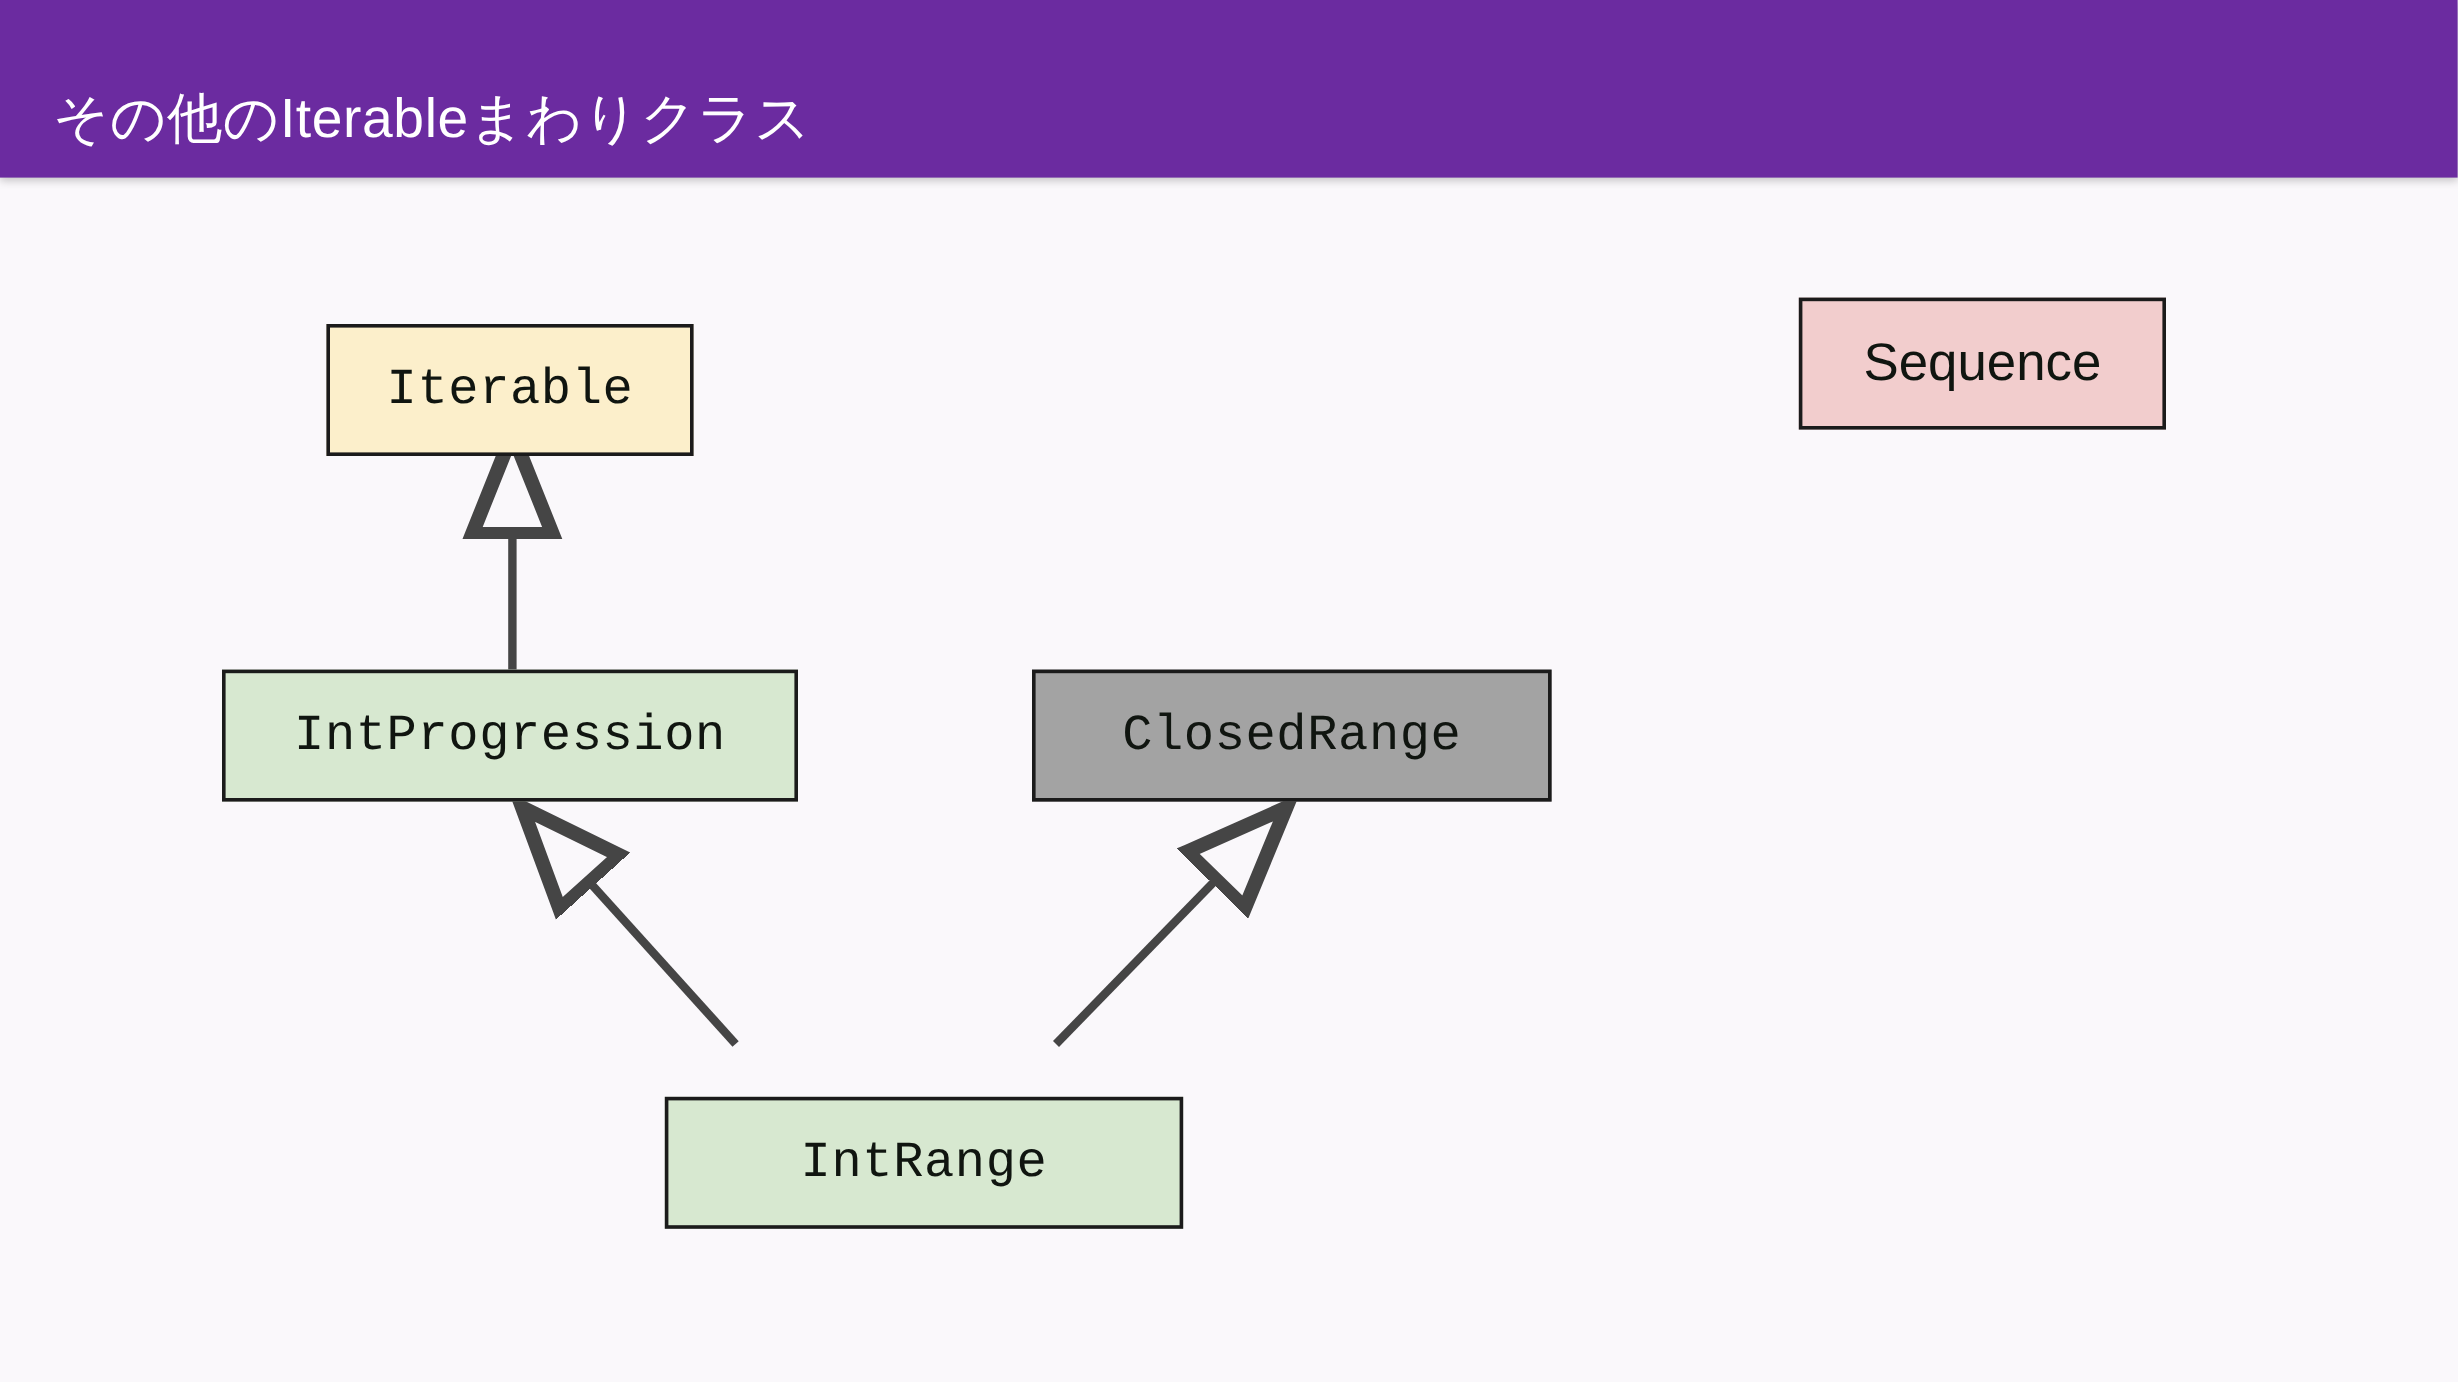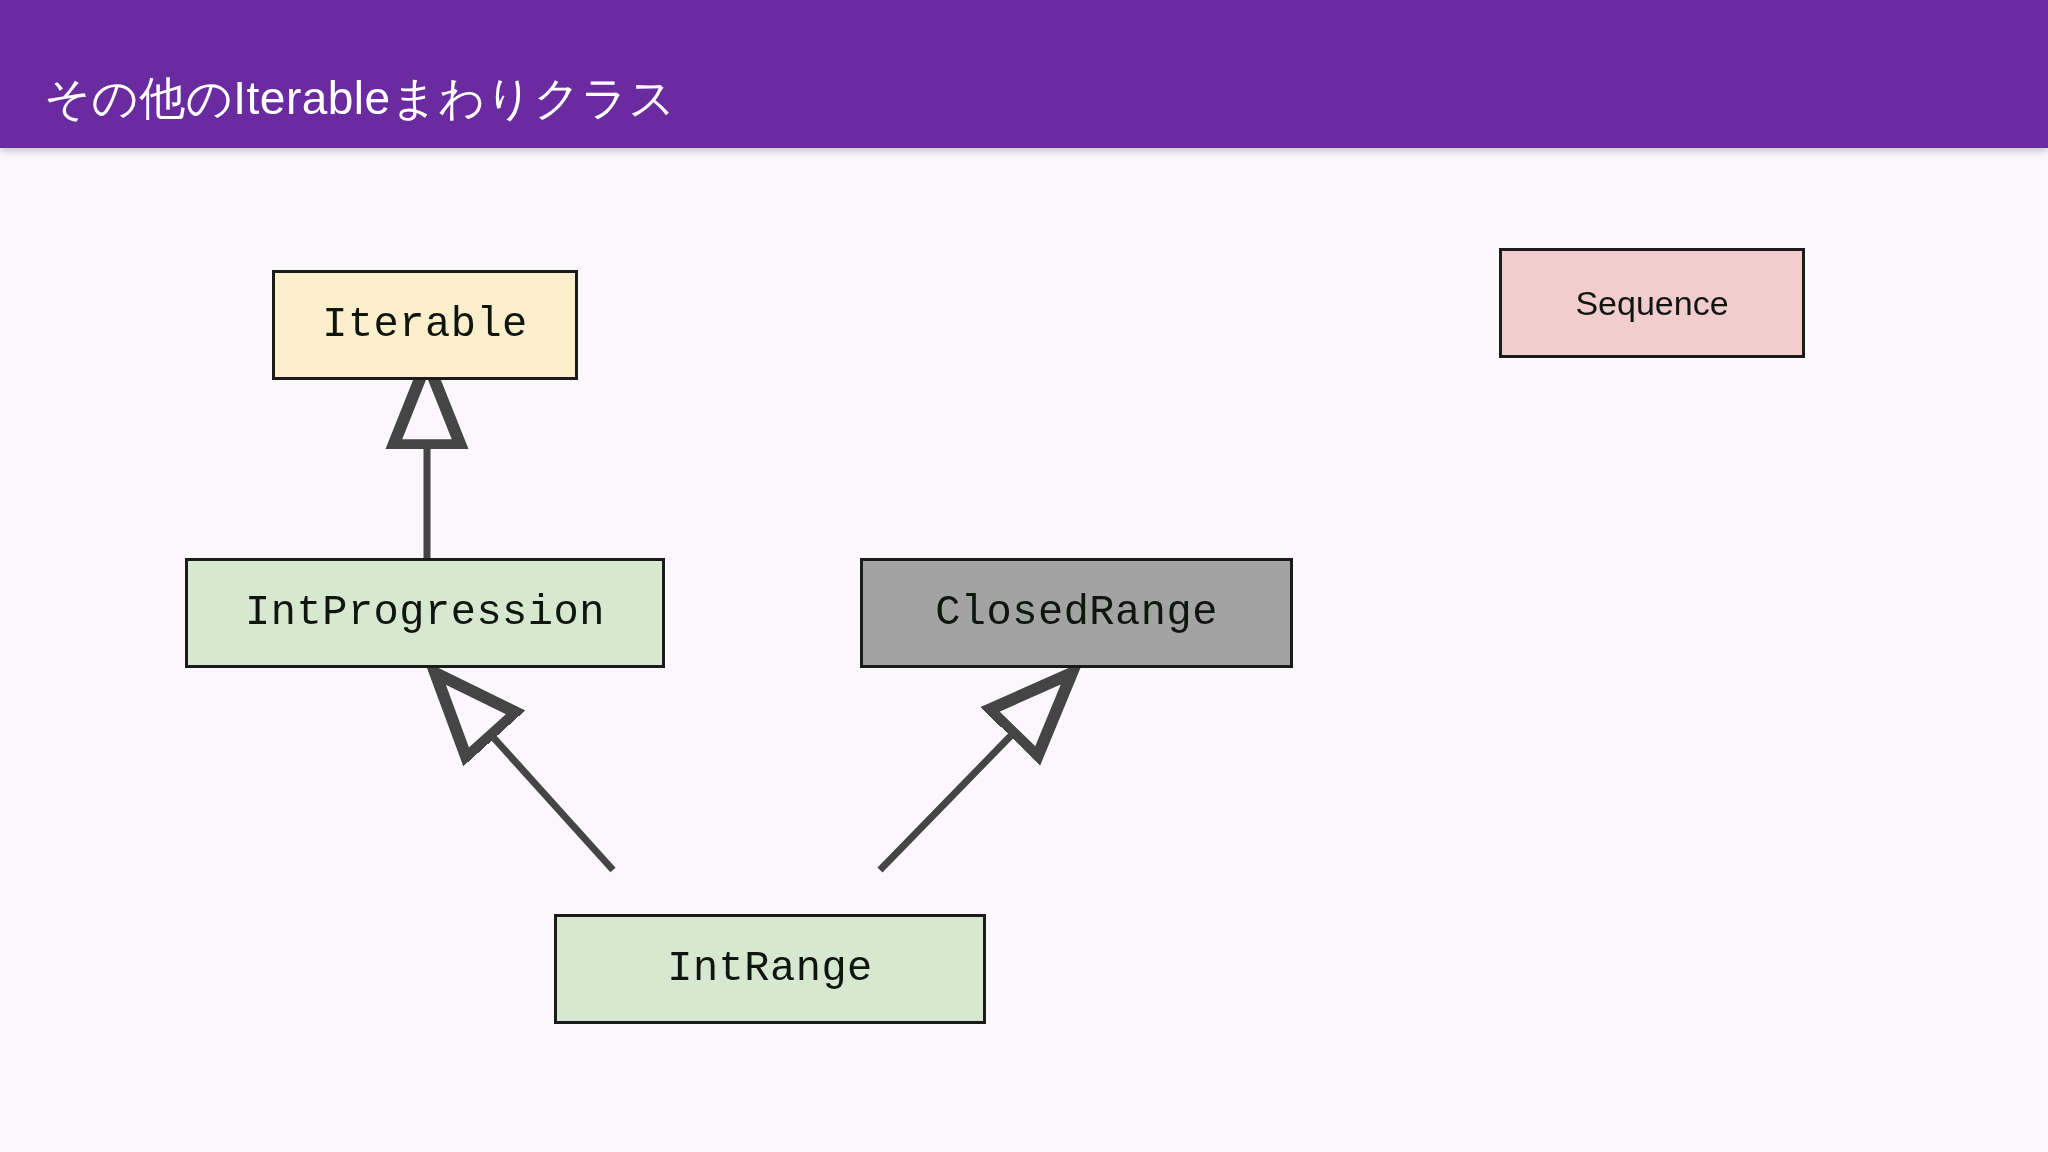--- a/index.html
+++ b/index.html
@@ -75,21 +75,21 @@
   }
   .node-label {
     font-family: "Liberation Mono", "DejaVu Sans Mono", monospace;
     font-size: 42px;
     color: #101510;
     letter-spacing: 0.5px;
     white-space: nowrap;
   }
   .node-label.sans {
     font-family: "Liberation Sans", sans-serif;
-    font-size: 34px;
+    font-size: 44px;
     letter-spacing: 0px;
   }
 
   
   #node-iterable        { left: 272px;  top: 100px; width: 306px; height: 110px; background: #fcefcb; margin-top: 22px; }
   #node-sequence        { left: 1499px; top: 100px; width: 306px; height: 110px; background: #f2cdcd; }
   #node-intprogression  { left: 185px;  top: 410px; width: 480px; height: 110px; background: #d7e8d0; }
   #node-closedrange     { left: 860px;  top: 410px; width: 433px; height: 110px; background: #a3a3a3; }
   #node-intrange        { left: 554px;  top: 722px; width: 432px; height: 110px; background: #d7e8d0; margin-top: 44px; }
 </style>

